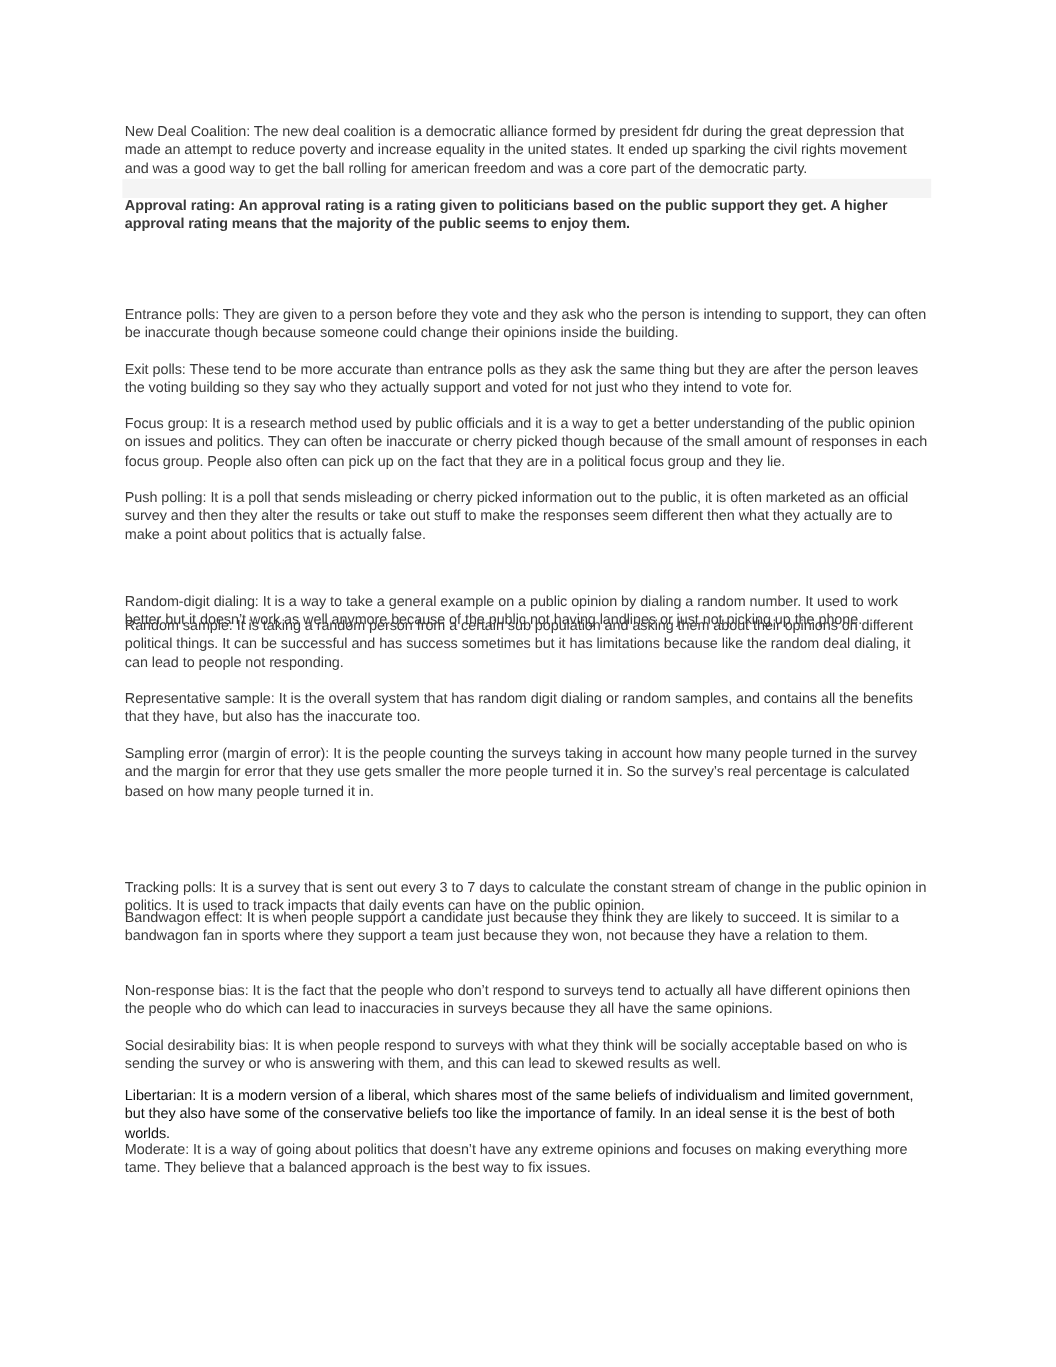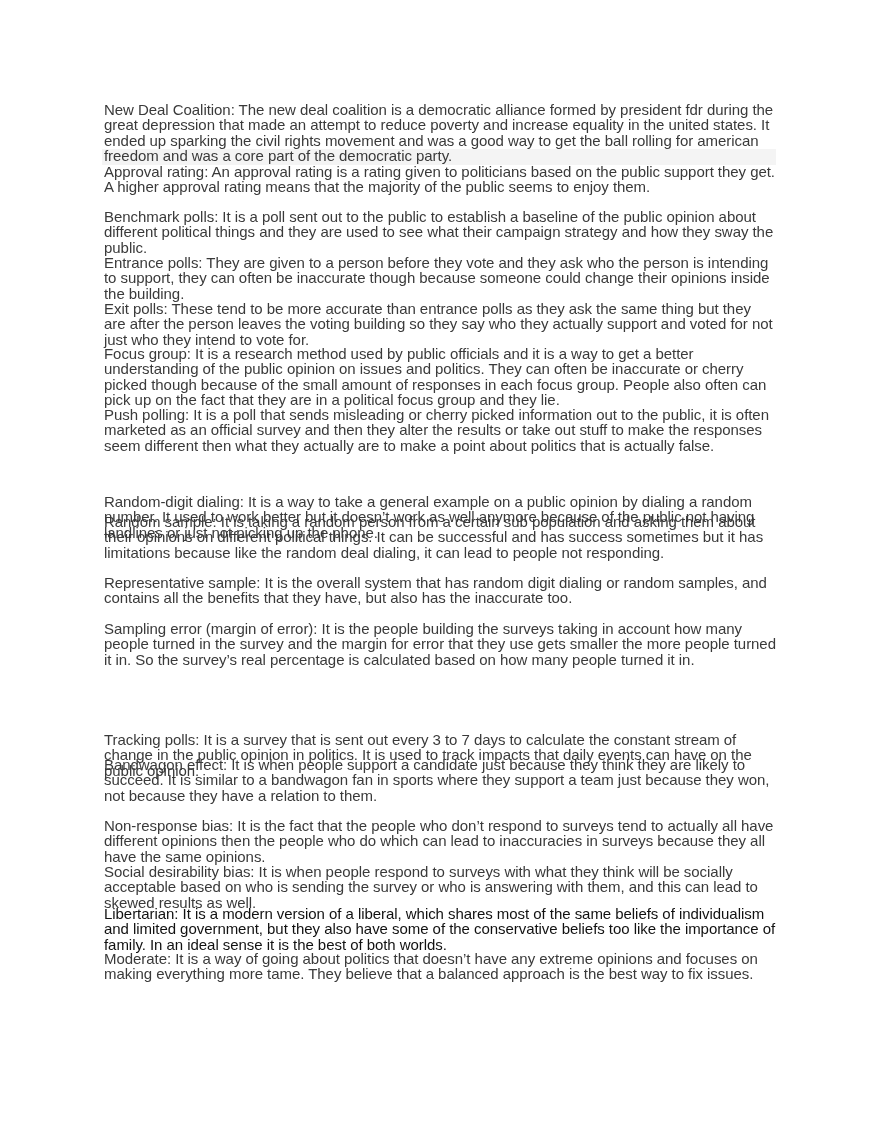--- a/index.html
+++ b/index.html
@@ -19,21 +19,21 @@
       left: 0;
       top: 0;
       width: 880px;
       height: 1139px;
       background: #ffffff;
     }
     .para {
       position: absolute;
       left: 104px;
       width: 672px;
-      font-size: 15px;
+      font-size: 12px;
       line-height: 15.3px;
       color: #3a3a3a;
       margin: 0;
       letter-spacing: -0.05px;
     }
     .para.dark {
       color: #111111;
     }
     .gray-band {
       position: absolute;
@@ -44,29 +44,28 @@
       background: #f4f4f4;
     }
   </style>
 </head>
 <body>
 
 <div class="page">
   <div class="gray-band"></div>
 
   <p class="para" style="top:102px;"> New Deal Coalition: The new deal coalition is a democratic alliance formed by president fdr during the great depression that made an attempt to reduce poverty and increase equality in the united states. It ended up sparking the civil rights movement and was a good way to get the ball rolling for american freedom and was a core part of the democratic party.</p>
-  <p class="para" style="top:164px;">Approval rating: An approval rating is a rating given to politicians based on the public support they get. A higher approval rating means that the majority of the public seems to enjoy them.</p>
-  <p class="para" style="top:209px;"> Benchmark polls: It is a poll sent out to the public to establish a baseline of the public opinion about different political things and they are used to see what their campaign strategy and how they sway the public.</p>
+  <p class="para" style="top:164px;font-weight:bold;">Approval rating: An approval rating is a rating given to politicians based on the public support they get. A higher approval rating means that the majority of the public seems to enjoy them.</p>
   <p class="para" style="top:255px;">Entrance polls: They are given to a person before they vote and they ask who the person is intending to support, they can often be inaccurate though because someone could change their opinions inside the building.</p>
   <p class="para" style="top:301px;">Exit polls: These tend to be more accurate than entrance polls as they ask the same thing but they are after the person leaves the voting building so they say who they actually support and voted for not just who they intend to vote for.</p>
   <p class="para" style="top:346px;">Focus group: It is a research method used by public officials and it is a way to get a better understanding of the public opinion on issues and politics. They can often be inaccurate or cherry picked though because of the small amount of responses in each focus group. People also often can pick up on the fact that they are in a political focus group and they lie.</p>
   <p class="para" style="top:407px;">Push polling: It is a poll that sends misleading or cherry picked information out to the public, it is often marketed as an official survey and then they alter the results or take out stuff to make the responses seem different then what they actually are to make a point about politics that is actually false.</p>
   <p class="para" style="top:494px;">Random-digit dialing: It is a way to take a general example on a public opinion by dialing a random number. It used to work better but it doesn’t work as well anymore because of the public not having landlines or just not picking up the phone.</p>
   <p class="para" style="top:514px;">Random sample: It is taking a random person from a certain sub population and asking them about their opinions on different political things. It can be successful and has success sometimes but it has limitations because like the random deal dialing, it can lead to people not responding.</p>
   <p class="para" style="top:575px;">Representative sample: It is the overall system that has random digit dialing or random samples, and contains all the benefits that they have, but also has the inaccurate too.</p>
-  <p class="para" style="top:621px;">Sampling error (margin of error): It is the people building the surveys taking in account how many people turned in the survey and the margin for error that they use gets smaller the more people turned it in. So the survey’s real percentage is calculated based on how many people turned it in.</p>
+  <p class="para" style="top:621px;">Sampling error (margin of error): It is the people counting the surveys taking in account how many people turned in the survey and the margin for error that they use gets smaller the more people turned it in. So the survey’s real percentage is calculated based on how many people turned it in.</p>
   <p class="para" style="top:732px;">Tracking polls: It is a survey that is sent out every 3 to 7 days to calculate the constant stream of change in the public opinion in politics. It is used to track impacts that daily events can have on the public opinion.</p>
   <p class="para" style="top:757px;">Bandwagon effect: It is when people support a candidate just because they think they are likely to succeed. It is similar to a bandwagon fan in sports where they support a team just because they won, not because they have a relation to them.</p>
   <p class="para" style="top:818px;">Non-response bias: It is the fact that the people who don’t respond to surveys tend to actually all have different opinions then the people who do which can lead to inaccuracies in surveys because they all have the same opinions.</p>
   <p class="para" style="top:864px;">Social desirability bias: It is when people respond to surveys with what they think will be socially acceptable based on who is sending the survey or who is answering with them, and this can lead to skewed results as well.</p>
   <p class="para" style="top:951px;">Moderate: It is a way of going about politics that doesn’t have any extreme opinions and focuses on making everything more tame. They believe that a balanced approach is the best way to fix issues.</p>
   <p class="para dark" style="top:906px;">Libertarian: It is a modern version of a liberal, which shares most of the same beliefs of individualism and limited government, but they also have some of the conservative beliefs too like the importance of family. In an ideal sense it is the best of both worlds.</p>
 </div>
 
 </body></html>

